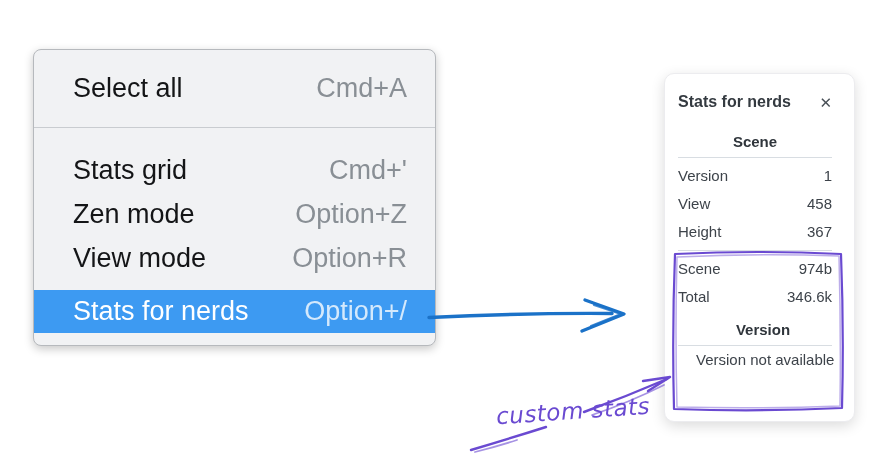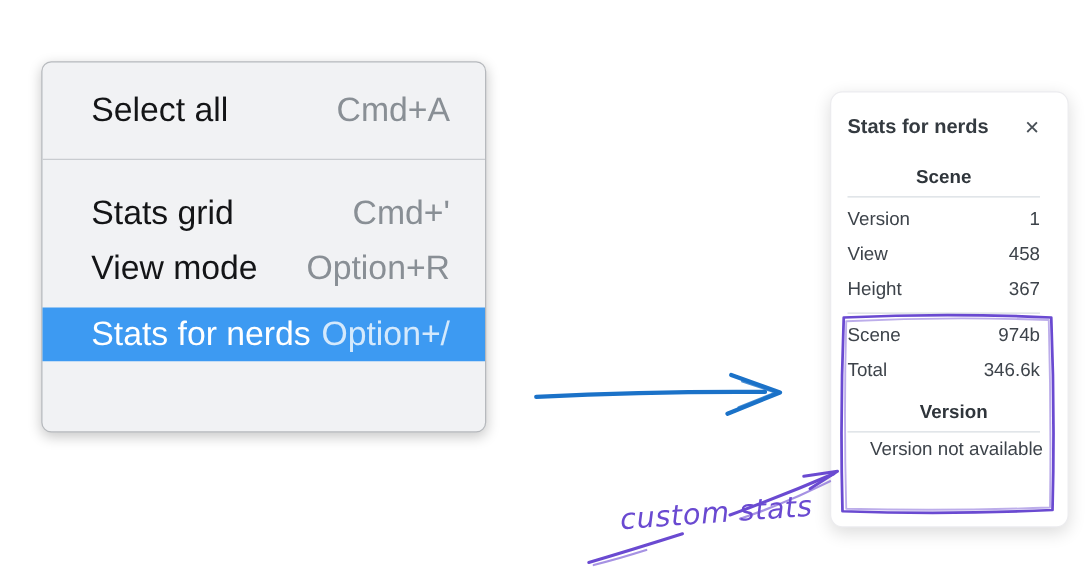--- a/index.html
+++ b/index.html
@@ -3,21 +3,21 @@
 <meta charset="utf-8">
 <style>
   html,body { margin:0; padding:0; background:#ffffff; }
   #canvas {
     position:relative; width:873px; height:461px; background:#ffffff;
     overflow:hidden; font-family:"Liberation Sans", sans-serif;
   }
 
   
   .menu {
-    position:absolute; left:33px; top:49px; width:356px; height:297px;
+    position:absolute; left:33px; top:49px; width:403px; height:297px;
     box-sizing:border-box; background:var(--menu-bg,#f1f2f4);
     border:1px solid var(--menu-border,#b6b9bd); border-radius:8px;
     box-shadow:0 3px 10px rgba(0,0,0,.22);
   }
   .menu-row {
     display:flex; justify-content:space-between; align-items:center;
     padding:0 28px 0 39px; font-size:27px; color:#141517; cursor:default;
     box-sizing:border-box;
   }
   .row-select-all { height:77px; }
@@ -79,20 +79,24 @@
   <div class="menu">
     <div class="menu-row row-select-all">
       <span>Select all</span>
       <span class="shortcut">Cmd+A</span>
     </div>
     <div class="menu-divider"></div>
     <div class="menu-body">
       <div class="menu-row">
         <span>Stats grid</span>
         <span class="shortcut">Cmd+'</span>
+      </div>
+      <div class="menu-row">
+        <span>Zen mode</span>
+        <span class="shortcut">Option+Z</span>
       </div>
       <div class="menu-row">
         <span>View mode</span>
         <span class="shortcut">Option+R</span>
       </div>
       <div class="menu-row highlighted">
         <span>Stats for nerds</span>
         <span class="shortcut">Option+/</span>
       </div>
     </div>

